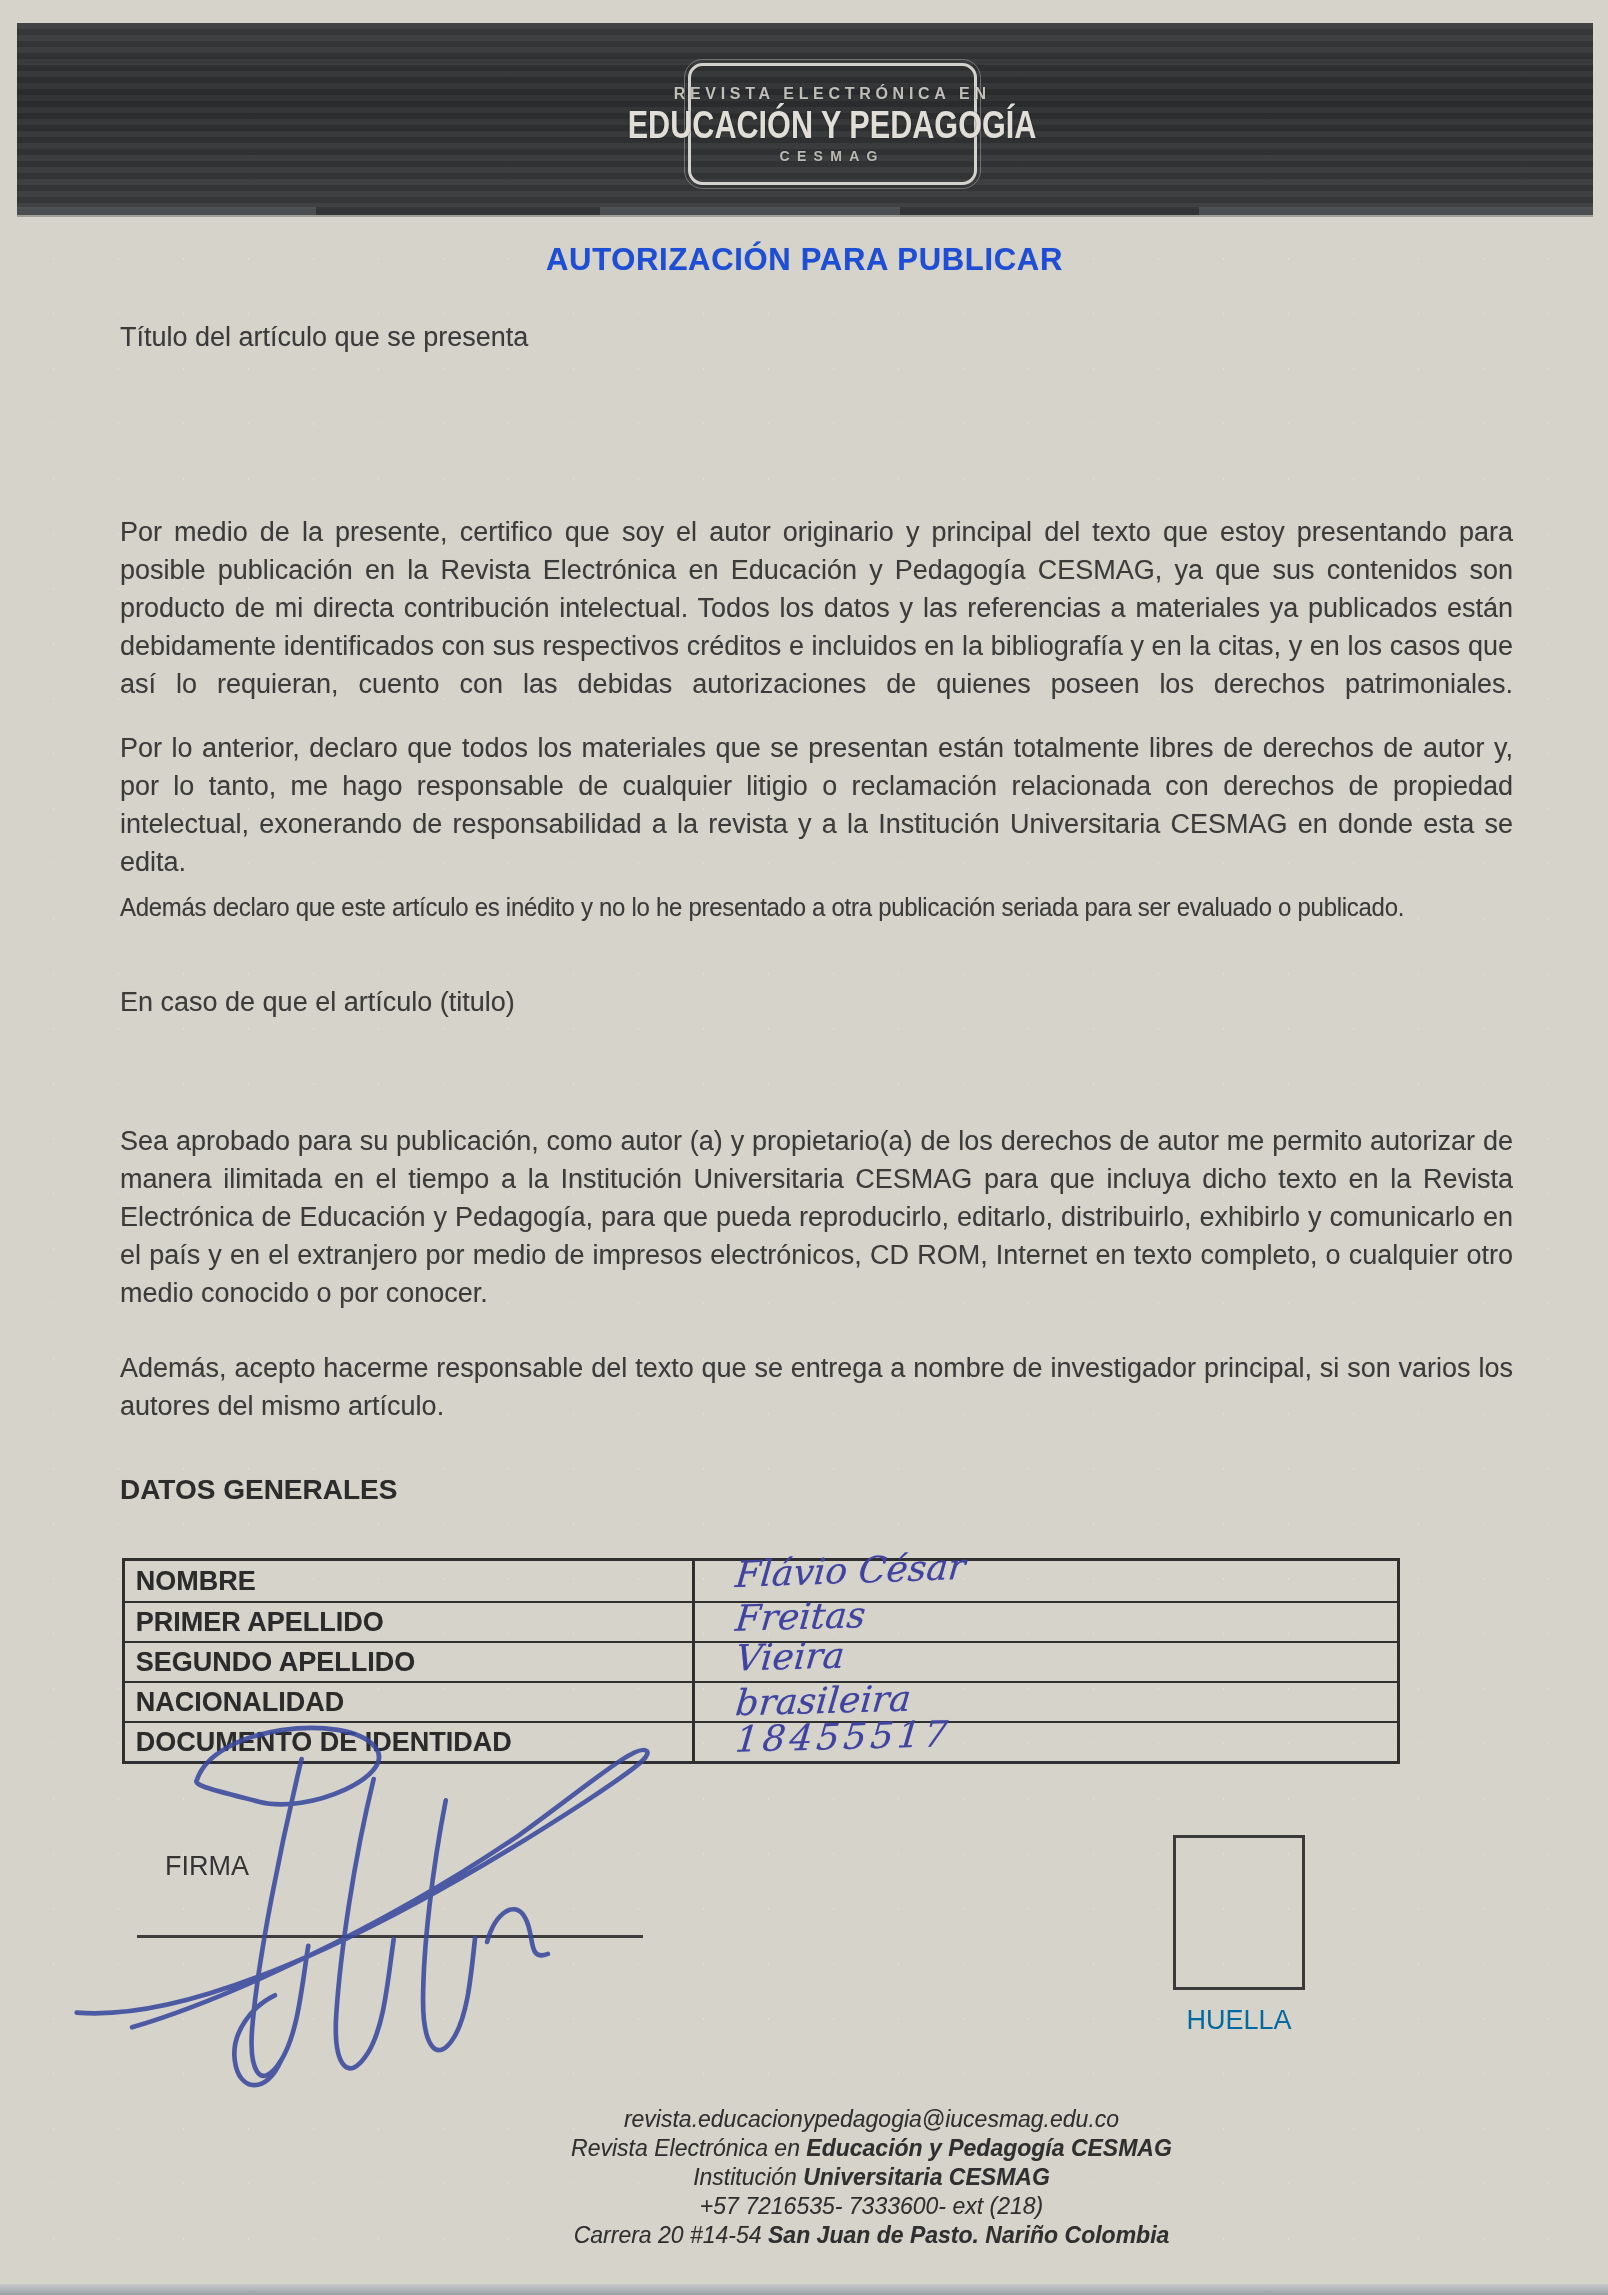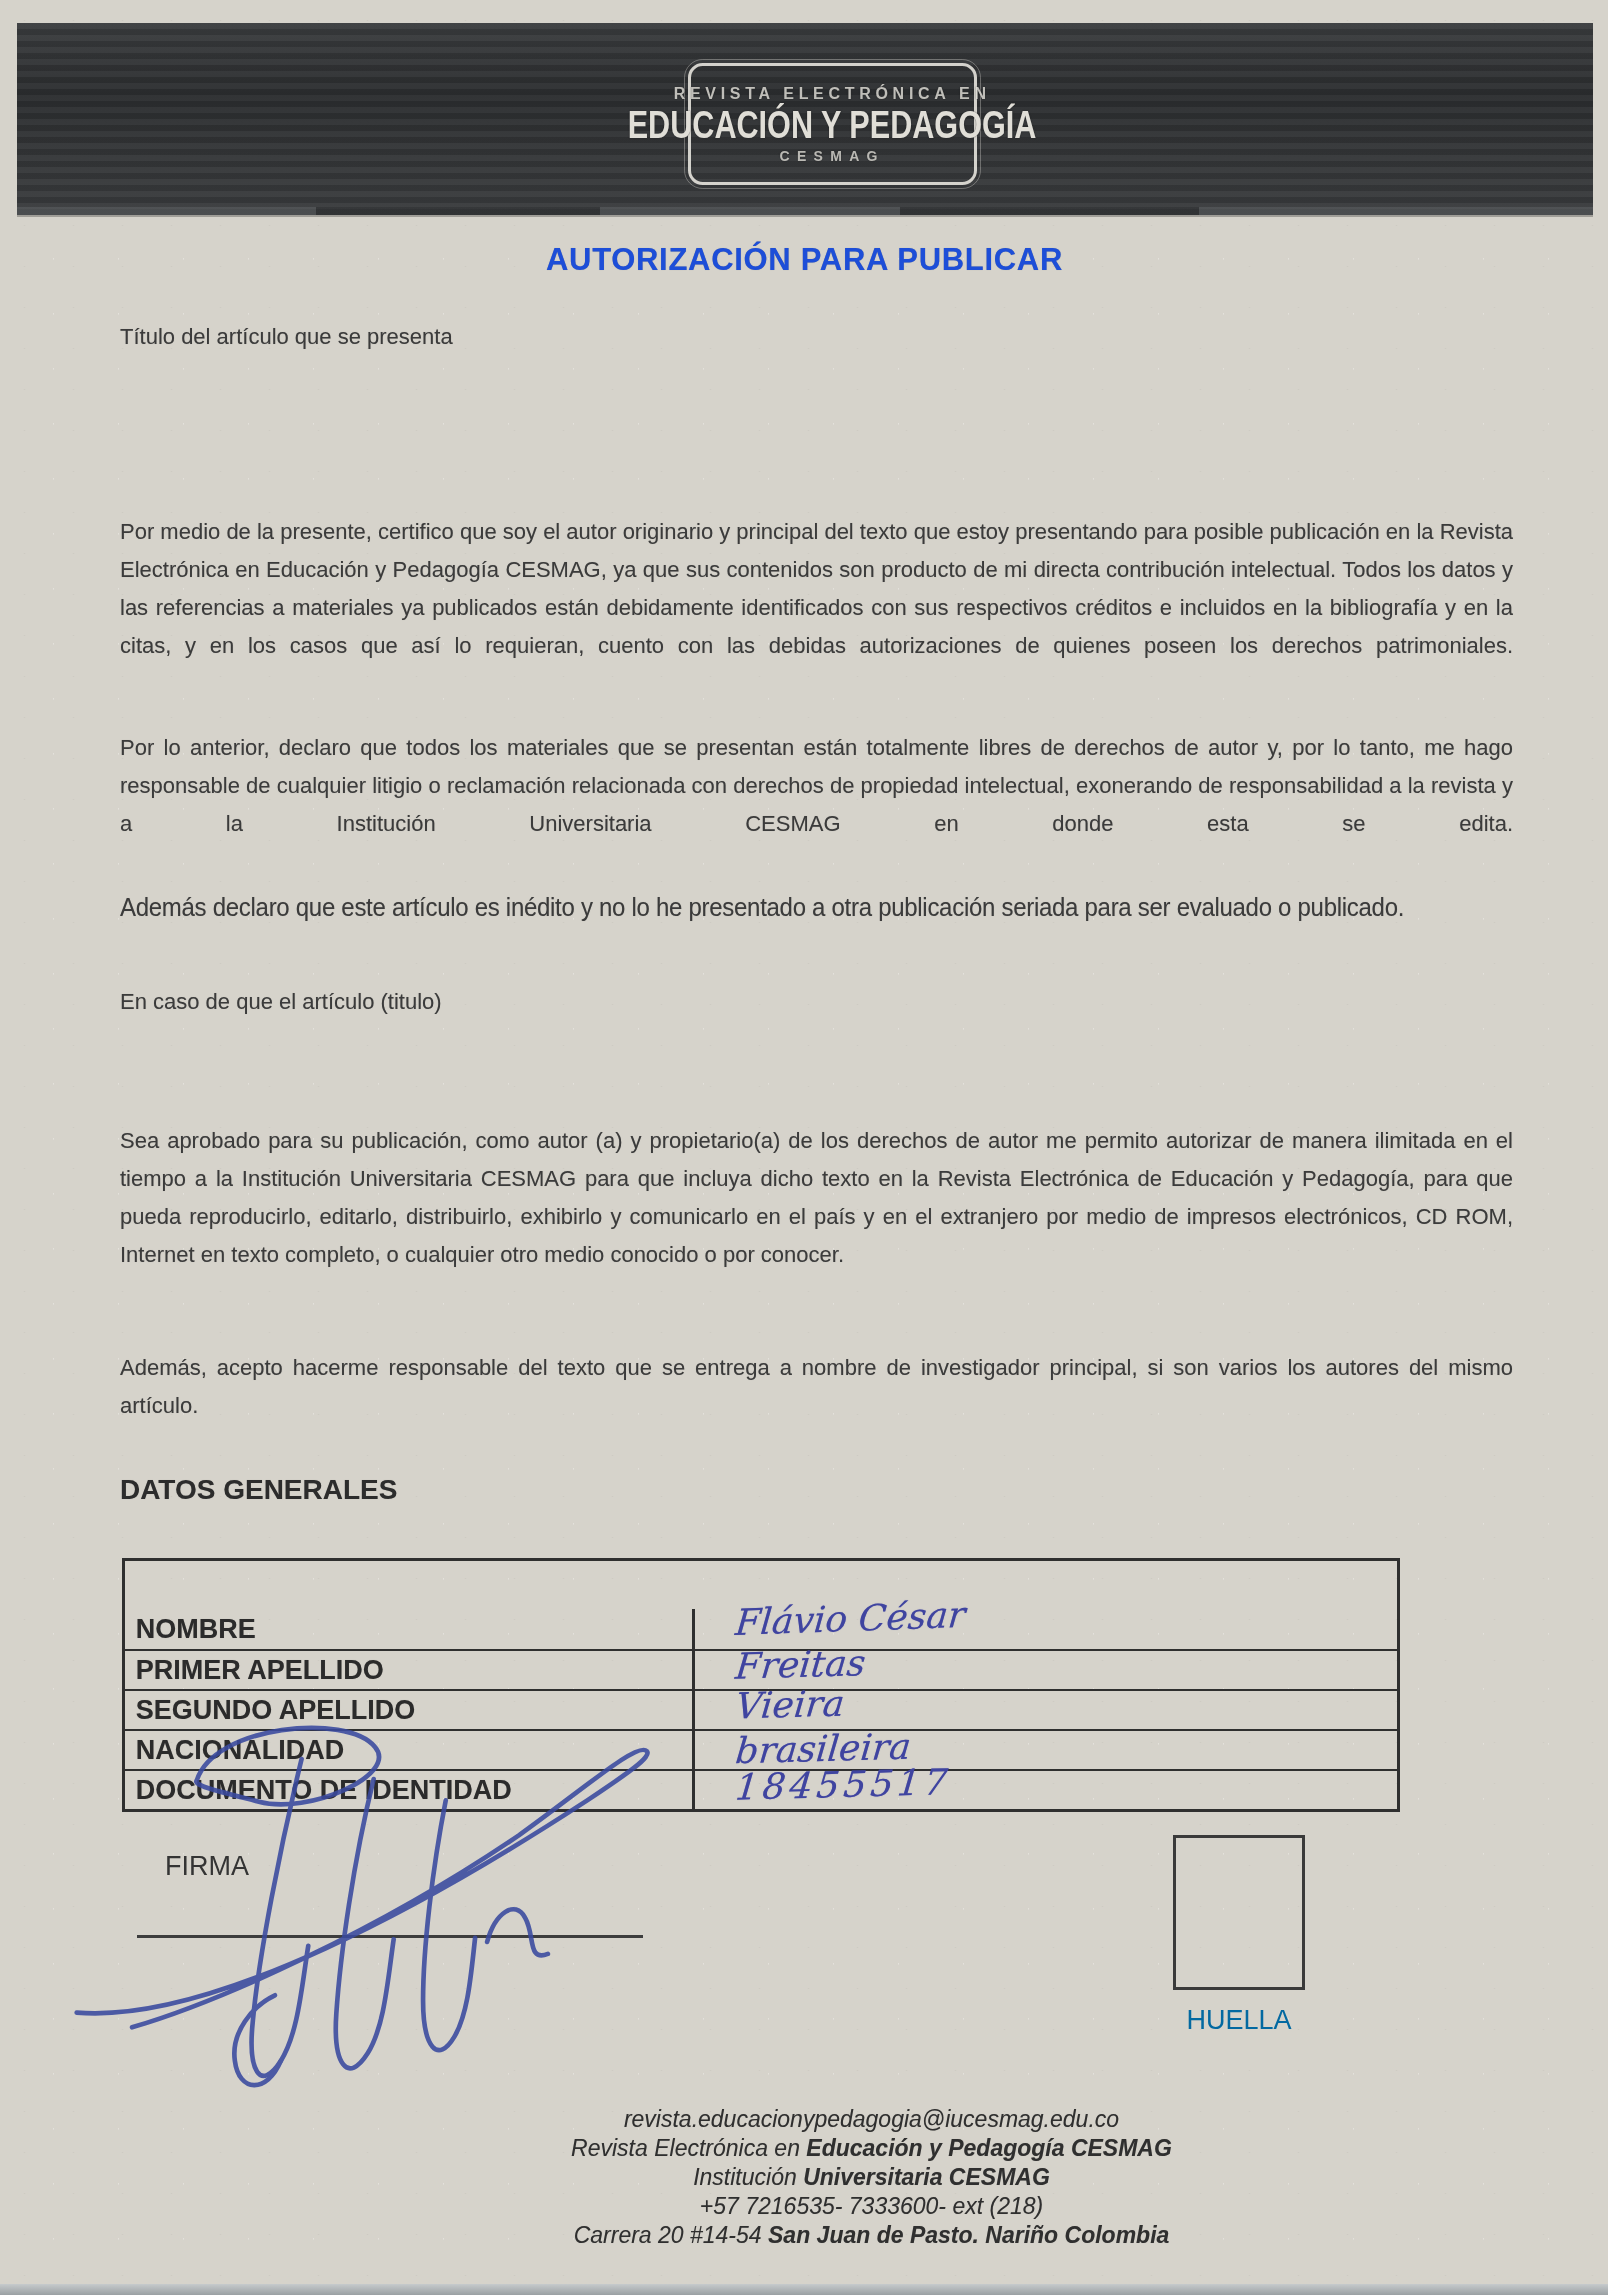--- a/index.html
+++ b/index.html
@@ -50,36 +50,36 @@
              opacity:.78; text-shadow:0 0 1.3px rgba(20,22,24,.8); }
 
   
   .doc-title {
     position:absolute; left:0; top:242px; width:1609px; text-align:center;
     font-size:31px; font-weight:bold; letter-spacing:0.7px; color:#1d4ed8;
     text-shadow:0 0 0.7px rgba(0,0,0,.3);
   }
   .txt {
     position:absolute; left:120px; width:1393px;
-    font-size:22px; line-height:38px; text-align:justify; color:#3b3b3b;
+    font-size:27px; line-height:38px; text-align:justify; color:#3b3b3b;
     text-shadow:0 0 0.7px rgba(40,40,40,.25);
   }
   .just-last { text-align-last:justify; }
   .one-line { white-space:nowrap; font-size:25px; letter-spacing:-0.3px;
               transform:scaleX(.96); transform-origin:left top; }
   .plain { text-align:left; }
   .heading { font-weight:bold; font-size:28px; color:#2c2c2c; }
 
   
   .gtable {
     position:absolute; left:122px; top:1558px; width:1278px;
     border:3.3px solid #2f2f2f;
   }
   .trow { display:flex; height:40px; border-top:2.7px solid #2f2f2f; }
-  .trow:first-child { border-top:none;margin-top:48px; }
+  .trow:first-child { border-top:none; }
   .tlabel {
     width:570px; border-right:3.3px solid #2f2f2f;
     display:flex; align-items:center; padding-left:10.7px;
     font-weight:bold; font-size:27px; color:#2b2b2b;
     text-shadow:0 0 0.7px rgba(0,0,0,.25);
   }
   .tvalue { flex:1; position:relative; overflow:visible; }
   .hand {
     position:absolute; left:41px; top:-6.7px;
     font-family:"DejaVu Serif", serif; font-style:italic;

